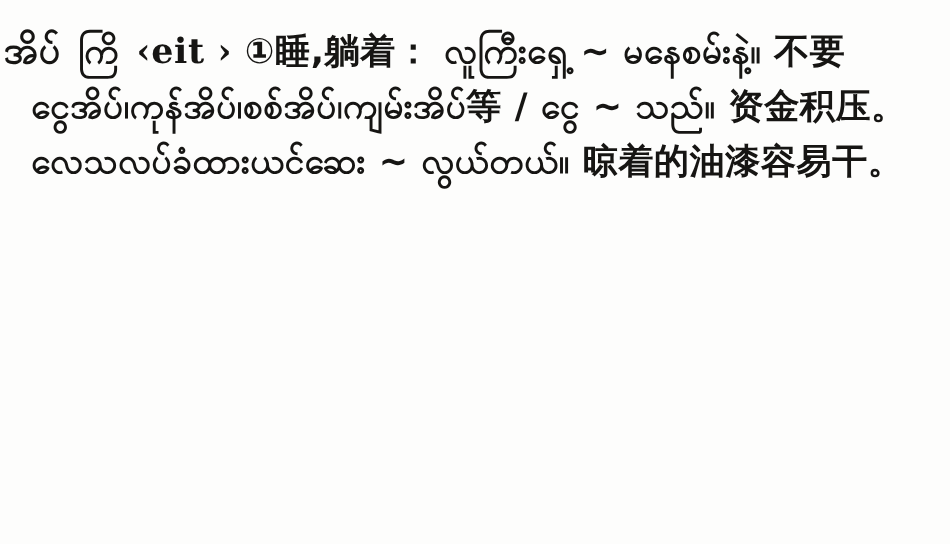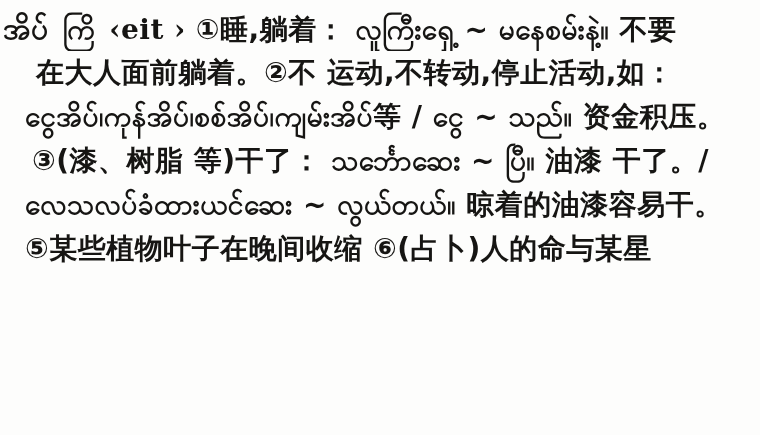--- a/index.html
+++ b/index.html
@@ -10,21 +10,21 @@
     width: 760px;
     height: 435px;
     background: #fdfdfc;
     overflow: hidden;
     font-family: "DejaVu Sans", sans-serif;
   }
   .page {
     width: 760px;
     height: 435px;
     box-sizing: border-box;
-    padding-top: 7px;
+    padding-top: 19px;
     color: #161513;
   }
   .entry {
     font-size: 28px;
     font-weight: 700;
     line-height: 44px;
     letter-spacing: 0.5px;
     white-space: nowrap;
   }
   .line {
@@ -52,20 +52,17 @@
 </head>
 <body>
 
 <div class="page">
   <div class="entry">
 
     <div class="line ind-0">
       <span class="headword">အိပ်</span><span class="pos">ကြိ</span><span class="pron">‹eit ›</span><span>①睡,躺着： လူကြီးရှေ့ ~ မနေစမ်းနဲ့။  不要</span>
     </div>
 
-    <div class="line ind-a">在大人面前躺着。②不 运动,不转动,停止活动,如：</div>
     <div class="line ind-b">ငွေအိပ်၊ကုန်အိပ်၊စစ်အိပ်၊ကျမ်းအိပ်等 / ငွေ ~ သည်။ 资金积压。</div>
-    <div class="line ind-c">③(漆、树脂 等)干了： သင်္ဘောဆေး ~ ပြီ။ 油漆 干了。/</div>
     <div class="line ind-b">လေသလပ်ခံထားယင်ဆေး ~ လွယ်တယ်။ 晾着的油漆容易干。</div>
-    <div class="line ind-b">⑤某些植物叶子在晚间收缩 ⑥(占卜)人的命与某星</div>
 
   </div>
 </div>
 
 </body></html>

